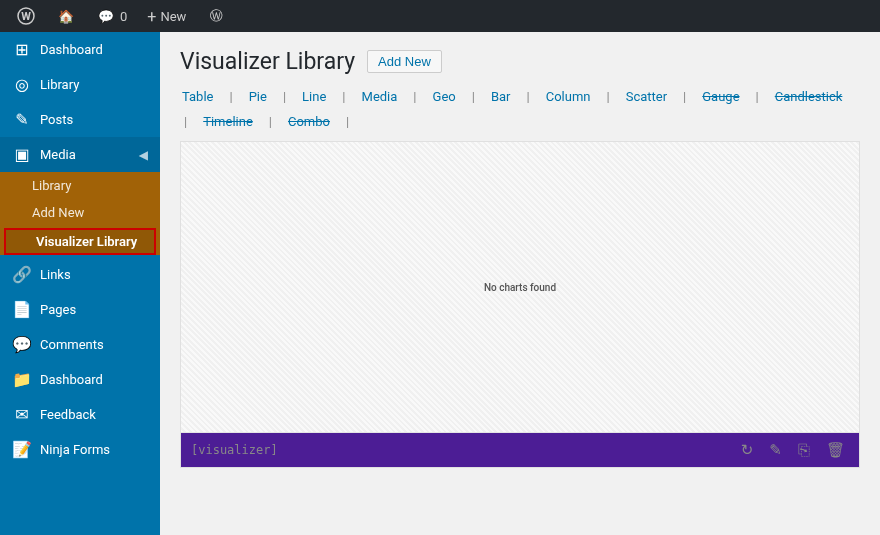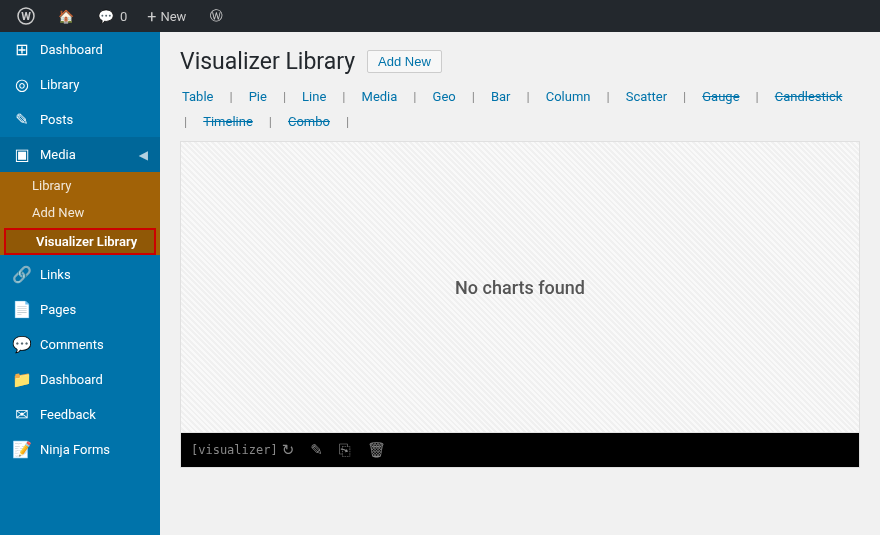--- a/index.html
+++ b/index.html
@@ -139,31 +139,31 @@
       background: repeating-linear-gradient(
         45deg,
         #f9f9f9,
         #f9f9f9 2px,
         #f0f0f0 2px,
         #f0f0f0 4px
       );
       display: flex;
       align-items: center;
       justify-content: center;
-      font-size: 18px;
+      font-size: 10px;
       color: #555;
       font-weight: 500;
     }
     .chart-footer {
       display: flex;
       align-items: center;
-      justify-content: flex-start;
+      justify-content: space-between;
       padding: 6px 10px;
       border-top: 1px solid #e5e5e5;
-      background: #000000;
+      background: #4c1d95;
     }
     .chart-shortcode {
       color: #888;
       font-size: 12px;
       font-family: monospace;
     }
     .chart-actions {
       display: flex;
       gap: 8px;
       align-items: center;

